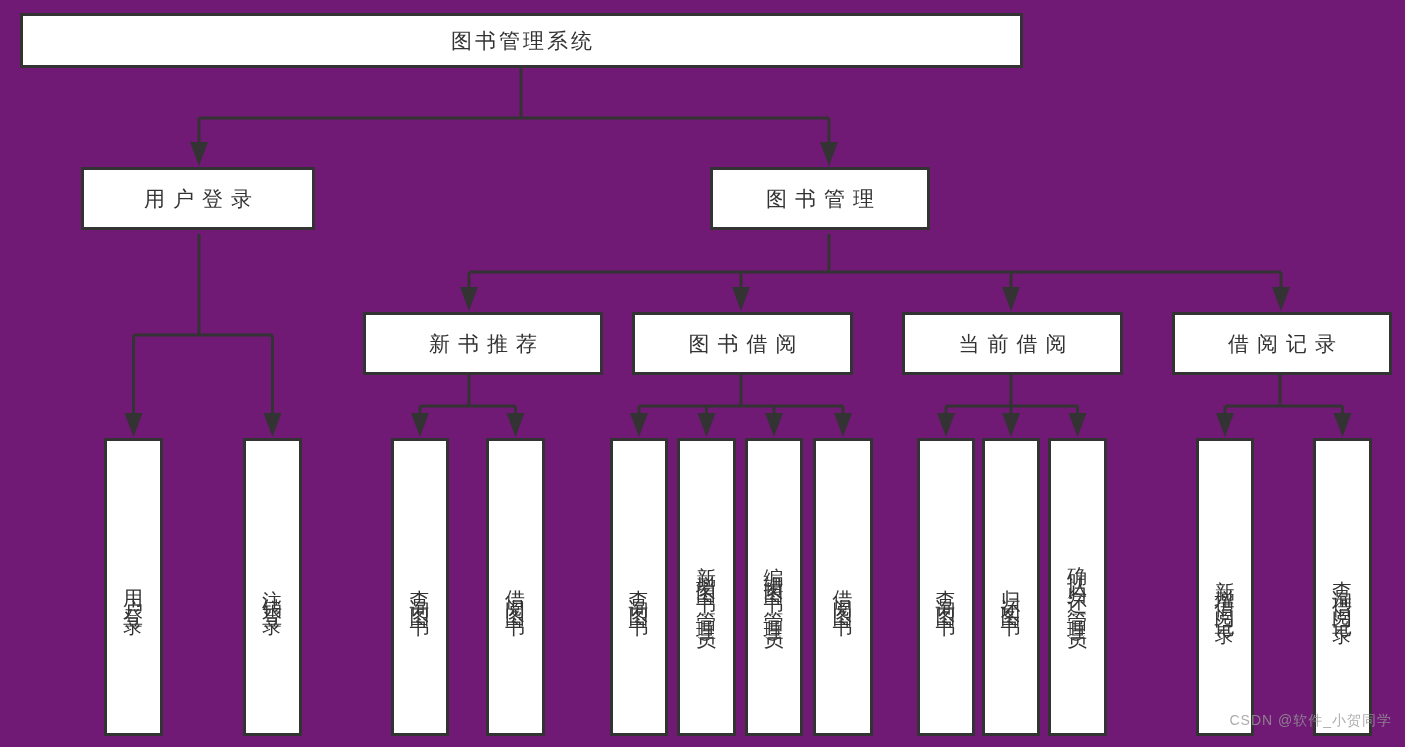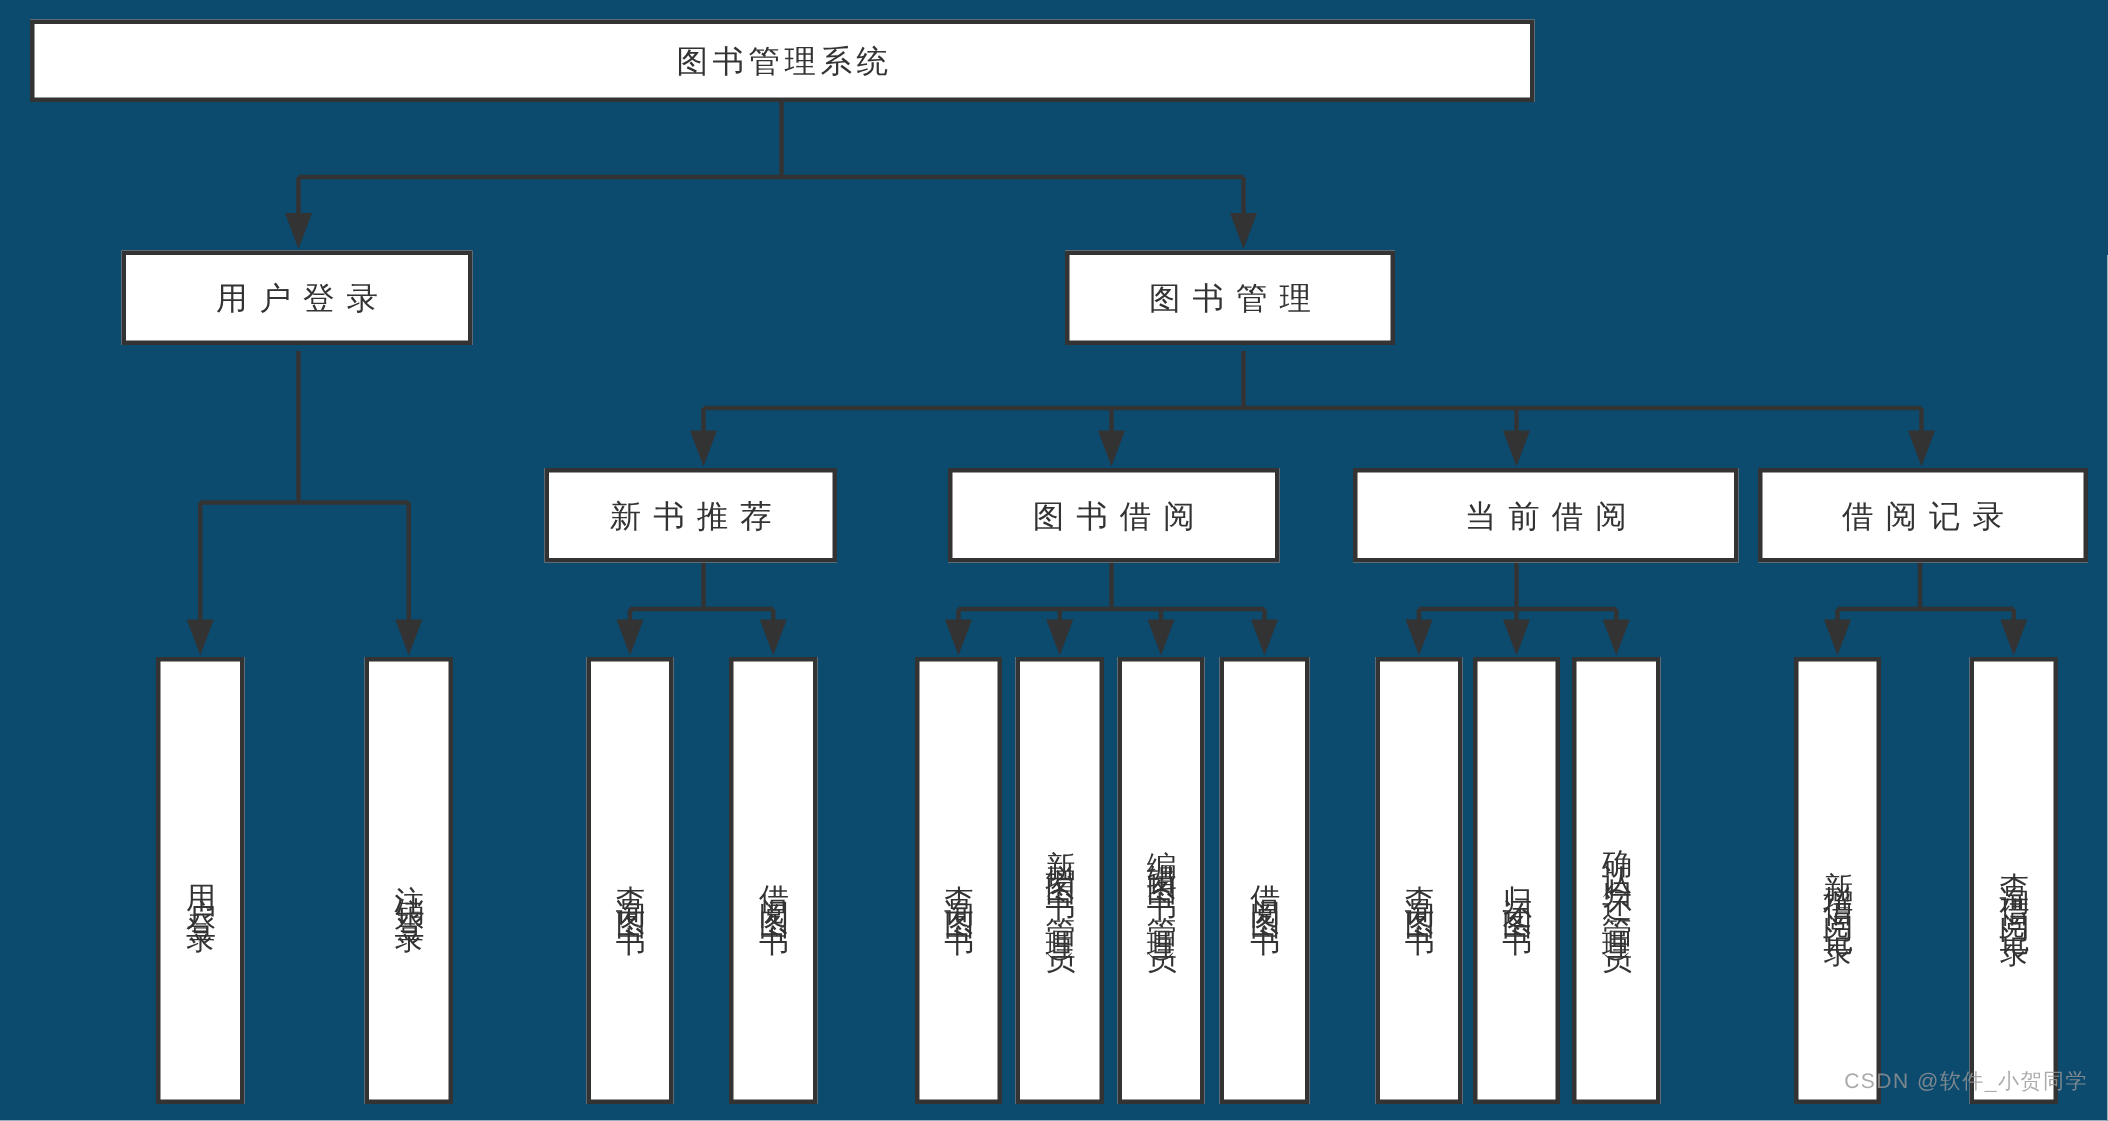--- a/index.html
+++ b/index.html
@@ -1,17 +1,17 @@
 <!DOCTYPE html>
 <html><head>
 <meta charset="utf-8">
 <style>
   html,body{margin:0;padding:0;background:#ffffff;}
   .canvas{
-    position:relative;width:1405px;height:747px;background:#0c4a6e;overflow:hidden;
+    position:relative;width:1405px;height:747px;background:#701a75;overflow:hidden;
     font-family:"Liberation Sans","DejaVu Sans",sans-serif;color:#333333;
   }
   .wires{position:absolute;left:0;top:0;width:1405px;height:747px;pointer-events:none;}
   .box{
     position:absolute;box-sizing:border-box;border:3px solid #333333;background:#ffffff;
     display:flex;align-items:center;justify-content:center;color:#333333;
   }
   .root{left:20px;top:13px;width:1003px;height:55px;font-size:21px;letter-spacing:3px;padding-left:3px;}
   .lvl{height:63px;font-size:21px;letter-spacing:8px;padding-left:8px;}
   .lvl2{top:167px;}
@@ -75,27 +75,27 @@
     <span>图书管理系统</span>
   </div>
 
   <div class="box lvl lvl2" style="left:81px;width:234px;">
     <span>用户登录</span>
   </div>
   <div class="box lvl lvl2" style="left:710px;width:220px;">
     <span>图书管理</span>
   </div>
 
-  <div class="box lvl lvl3" style="left:363px;width:195px;">
+  <div class="box lvl lvl3" style="left:363px;width:240px;">
     <span>新书推荐</span>
   </div>
   <div class="box lvl lvl3" style="left:632px;width:221px;">
     <span>图书借阅</span>
   </div>
-  <div class="box lvl lvl3" style="left:902px;width:257px;">
+  <div class="box lvl lvl3" style="left:902px;width:221px;">
     <span>当前借阅</span>
   </div>
   <div class="box lvl lvl3" style="left:1172px;width:220px;">
     <span>借阅记录</span>
   </div>
 
   <div class="box leaf" style="left:104px;width:59px;">
     <span class="vtext">用户登录</span>
   </div>
   <div class="box leaf" style="left:243px;width:59px;">

